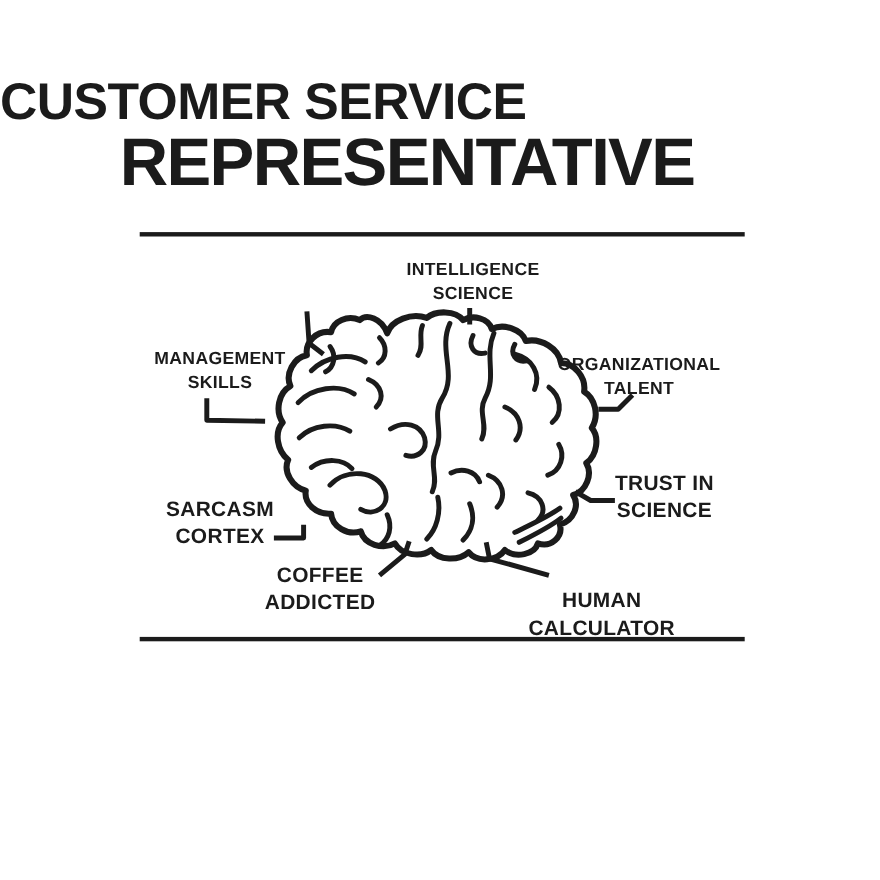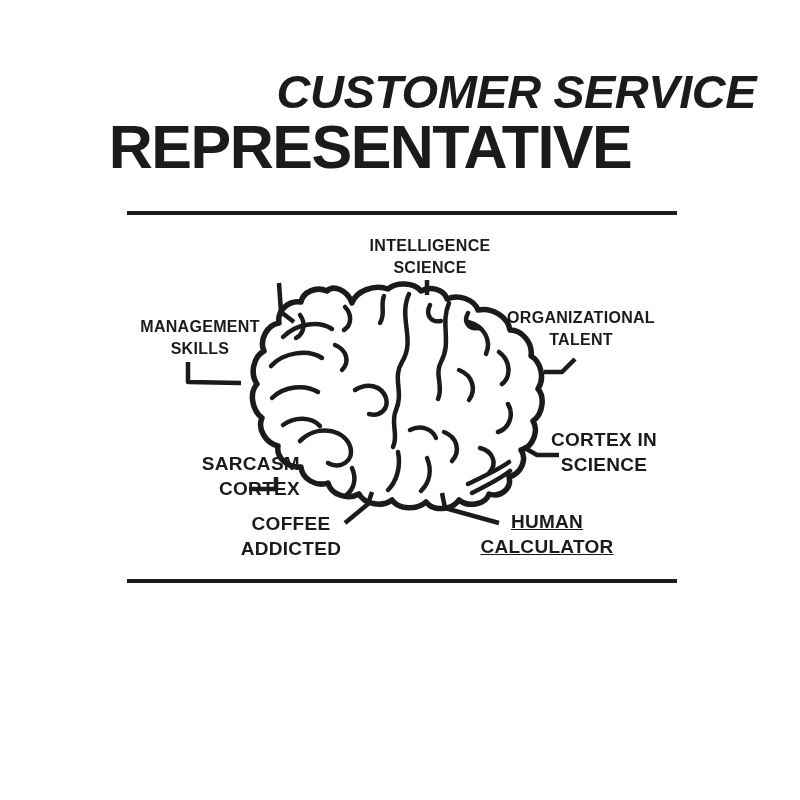--- a/index.html
+++ b/index.html
@@ -10,28 +10,27 @@
     width: 800px;
     height: 800px;
     background: var(--bg);
     font-family: "Liberation Sans", "DejaVu Sans", sans-serif;
     color: var(--ink);
     overflow: hidden;
   }
   .title-line1 {
     position: absolute;
     top: 68px; left: 0; width: 756px;
-    text-align: right;
+    text-align: left;
     font-size: 47px;
     font-weight: 700;
     letter-spacing: -0.5px;
     line-height: 1;
     color: var(--ink);
     white-space: nowrap;
-    font-style: italic;
   }
   .title-line2 {
     position: absolute;
     top: 117px; left: 0; width: 740px;
     text-align: center;
     font-size: 61px;
     font-weight: 700;
     letter-spacing: -1.5px;
     line-height: 1;
     color: var(--ink);
@@ -146,28 +145,28 @@
     </g>
   </svg>
 
 
   <div class="label sm" style="left:330px; top:235px; width:200px;">INTELLIGENCE
 SCIENCE</div>
 
   <div class="label sm" style="left:100px; top:316px; width:200px;">MANAGEMENT
 SKILLS</div>
 
-  <div class="label sm" style="left:481px; top:307px; width:200px;">ORGANIZATIONAL
+  <div class="label sm" style="left:481px; top:321px; width:200px;">ORGANIZATIONAL
 TALENT</div>
 
-  <div class="label lg" style="left:100px; top:451px; width:200px;text-align:right;">SARCASM
+  <div class="label lg" style="left:100px; top:451px; width:200px;">SARCASM
 CORTEX</div>
 
-  <div class="label lg" style="left:504px; top:427px; width:200px;">CORTEX IN
+  <div class="label lg" style="left:504px; top:427px; width:200px;">TRUST IN
 SCIENCE</div>
 
   <div class="label lg" style="left:191px; top:511px; width:200px;">COFFEE
 ADDICTED</div>
 
-  <div class="label lg" style="left:447px; top:509px; width:200px;text-decoration:underline;">HUMAN
+  <div class="label lg" style="left:447px; top:534px; width:200px;">HUMAN
 CALCULATOR</div>
 
 </div>
 
 </body></html>

